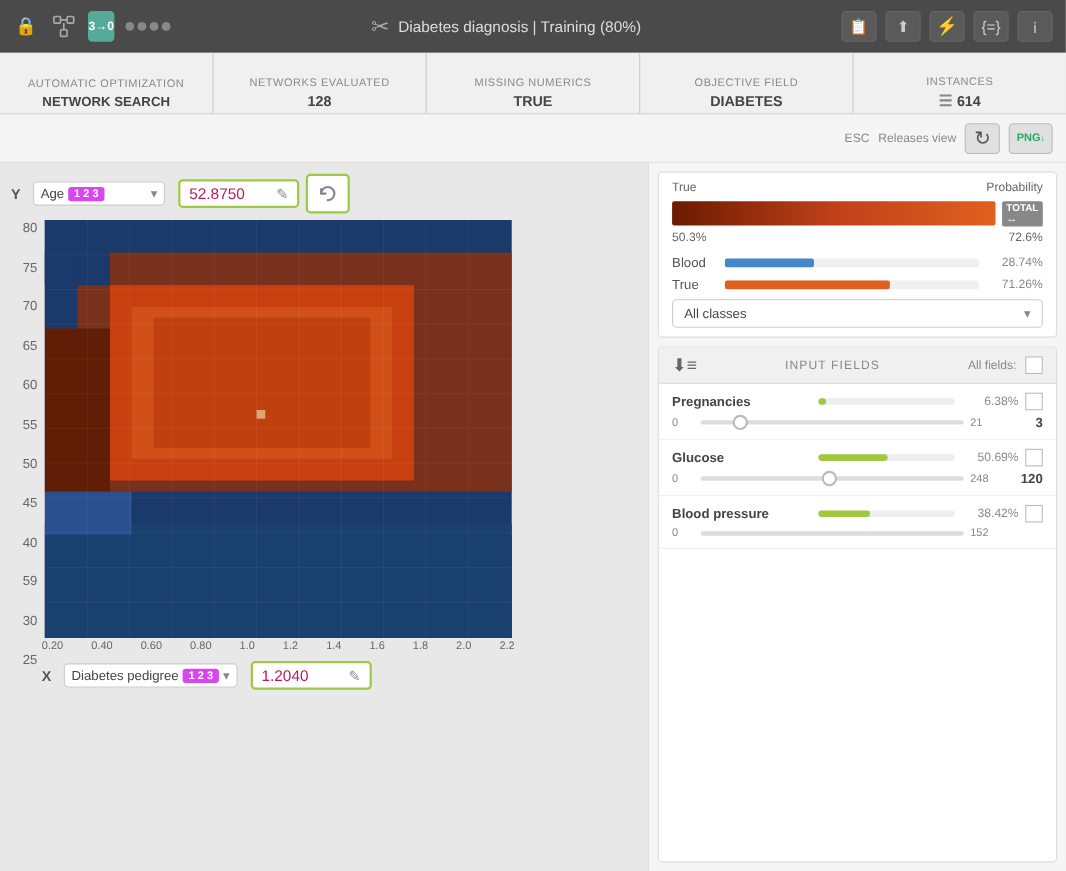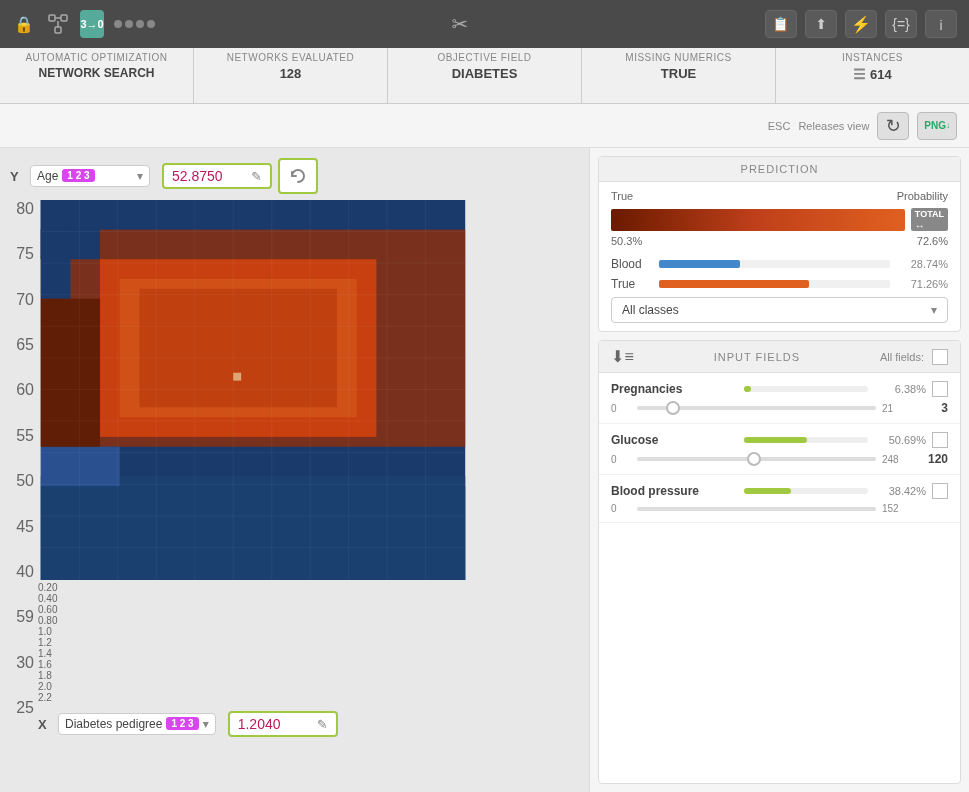--- a/index.html
+++ b/index.html
@@ -44,21 +44,21 @@
       border-bottom: 1px solid #ccc;
       display: flex;
       height: 56px;
     }
     .stat-item {
       flex: 1;
       border-right: 1px solid #ccc;
       display: flex;
       flex-direction: column;
       align-items: center;
-      justify-content: flex-start;
+      justify-content: flex-end;
       padding: 4px 8px;
     }
     .stat-item:last-child { border-right: none; }
     .stat-label {
       font-size: 10px;
       color: #888;
       text-transform: uppercase;
       letter-spacing: 0.5px;
       margin-bottom: 3px;
     }
@@ -112,21 +112,21 @@
     
     .axis-control-y {
       display: flex;
       align-items: center;
       gap: 6px;
       margin-bottom: 6px;
     }
     .axis-label { font-weight: bold; color: #555; font-size: 13px; width: 14px; }
     .axis-select {
       display: flex;
-      align-items: flex-start;
+      align-items: flex-end;
       background: #fff;
       border: 1px solid #ccc;
       border-radius: 4px;
       padding: 3px 6px;
       gap: 4px;
       cursor: pointer;
       min-width: 120px;
     }
     .axis-select-name { color: #444; font-size: 12px; }
     .axis-badge {
@@ -166,21 +166,21 @@
     
     .heatmap-container {
       display: flex;
       margin-top: 4px;
     }
     .y-axis-labels {
       display: flex;
       flex-direction: column;
       justify-content: space-between;
       padding: 0 4px 20px 0;
-      font-size: 16px;
+      font-size: 12px;
       color: #666;
       text-align: right;
       width: 28px;
     }
     .heatmap-area {
       flex: 1;
     }
     .heatmap-canvas {
       width: 430px;
       height: 380px;
@@ -191,21 +191,20 @@
       width: 100%;
       height: 100%;
     }
     .x-axis-labels {
       display: flex;
       justify-content: space-between;
       font-size: 10px;
       color: #666;
       padding: 2px 0 0 0;
       width: 430px;
-      flex-direction: column;
     }
 
     
     .axis-control-x {
       display: flex;
       align-items: center;
       gap: 6px;
       margin-top: 8px;
     }
 
@@ -238,21 +237,21 @@
     .prediction-body { padding: 8px 12px; }
     .pred-row-header {
       display: flex;
       justify-content: space-between;
       font-size: 11px;
       color: #666;
       margin-bottom: 6px;
     }
     .pred-main-bar-row {
       display: flex;
-      align-items: flex-end;
+      align-items: flex-start;
       margin-bottom: 4px;
     }
     .pred-main-bar {
       height: 22px;
       background: linear-gradient(to right, #6b1a00, #c0401a, #e06020);
       border-radius: 2px;
       flex: 1;
       position: relative;
     }
     .pred-total-icon {
@@ -376,46 +375,47 @@
   </div>
   <div class="top-bar-icon" style="background:#5a9; border-radius:4px; padding:14px 5px; font-size:11px; color:#fff; font-weight:bold;">3→0</div>
   <div style="display:flex;gap:3px;align-items:center;">
     <span style="width:8px;height:8px;border-radius:50%;background:#888;display:inline-block;"></span>
     <span style="width:8px;height:8px;border-radius:50%;background:#888;display:inline-block;"></span>
     <span style="width:8px;height:8px;border-radius:50%;background:#888;display:inline-block;"></span>
     <span style="width:8px;height:8px;border-radius:50%;background:#888;display:inline-block;"></span>
   </div>
   <div class="top-bar-title">
     <span style="font-size:20px;color:#aaa;">✂</span>
+    <span>Diabetes diagnosis | Training (80%)</span>
   </div>
   <div class="top-bar-actions">
     <div class="top-bar-btn">📋</div>
     <div class="top-bar-btn">⬆</div>
     <div class="top-bar-btn" style="font-size:16px;">⚡</div>
     <div class="top-bar-btn">{=}</div>
     <div class="top-bar-btn">ℹ</div>
   </div>
 </div>
 
 <div class="stats-bar">
   <div class="stat-item">
     <span class="stat-label">AUTOMATIC OPTIMIZATION</span>
     <span class="stat-value" style="font-size:12px;">NETWORK SEARCH</span>
   </div>
   <div class="stat-item">
     <span class="stat-label">NETWORKS EVALUATED</span>
     <span class="stat-value">128</span>
   </div>
   <div class="stat-item">
+    <span class="stat-label">MISSING NUMERICS</span>
+    <span class="stat-value">TRUE</span>
+  </div>
+  <div class="stat-item">
     <span class="stat-label">OBJECTIVE FIELD</span>
     <span class="stat-value">DIABETES</span>
-  </div>
-  <div class="stat-item">
-    <span class="stat-label">MISSING NUMERICS</span>
-    <span class="stat-value">TRUE</span>
   </div>
   <div class="stat-item">
     <span class="stat-label">INSTANCES</span>
     <span class="stat-value">
       <span style="font-size:14px;color:#888;">☰</span>
       <span>614</span>
     </span>
   </div>
 </div>
 
@@ -546,21 +546,20 @@
             <span class="edit-icon">✎</span>
           </div>
         </div>
       </div>
     </div>
   </div>
 
   <div class="right-panel">
 
     <div class="prediction-section">
-      <div class="prediction-header">PREDICTION</div>
       <div class="prediction-body">
         <div class="pred-row-header">
           <span>True</span>
           <span>Probability</span>
         </div>
         <div class="pred-main-bar-row">
           <div class="pred-main-bar"></div>
           <div class="pred-total-icon">
             <div style="font-size:9px;font-weight:bold;">TOTAL</div>
             <div style="font-size:10px;">↔</div>

